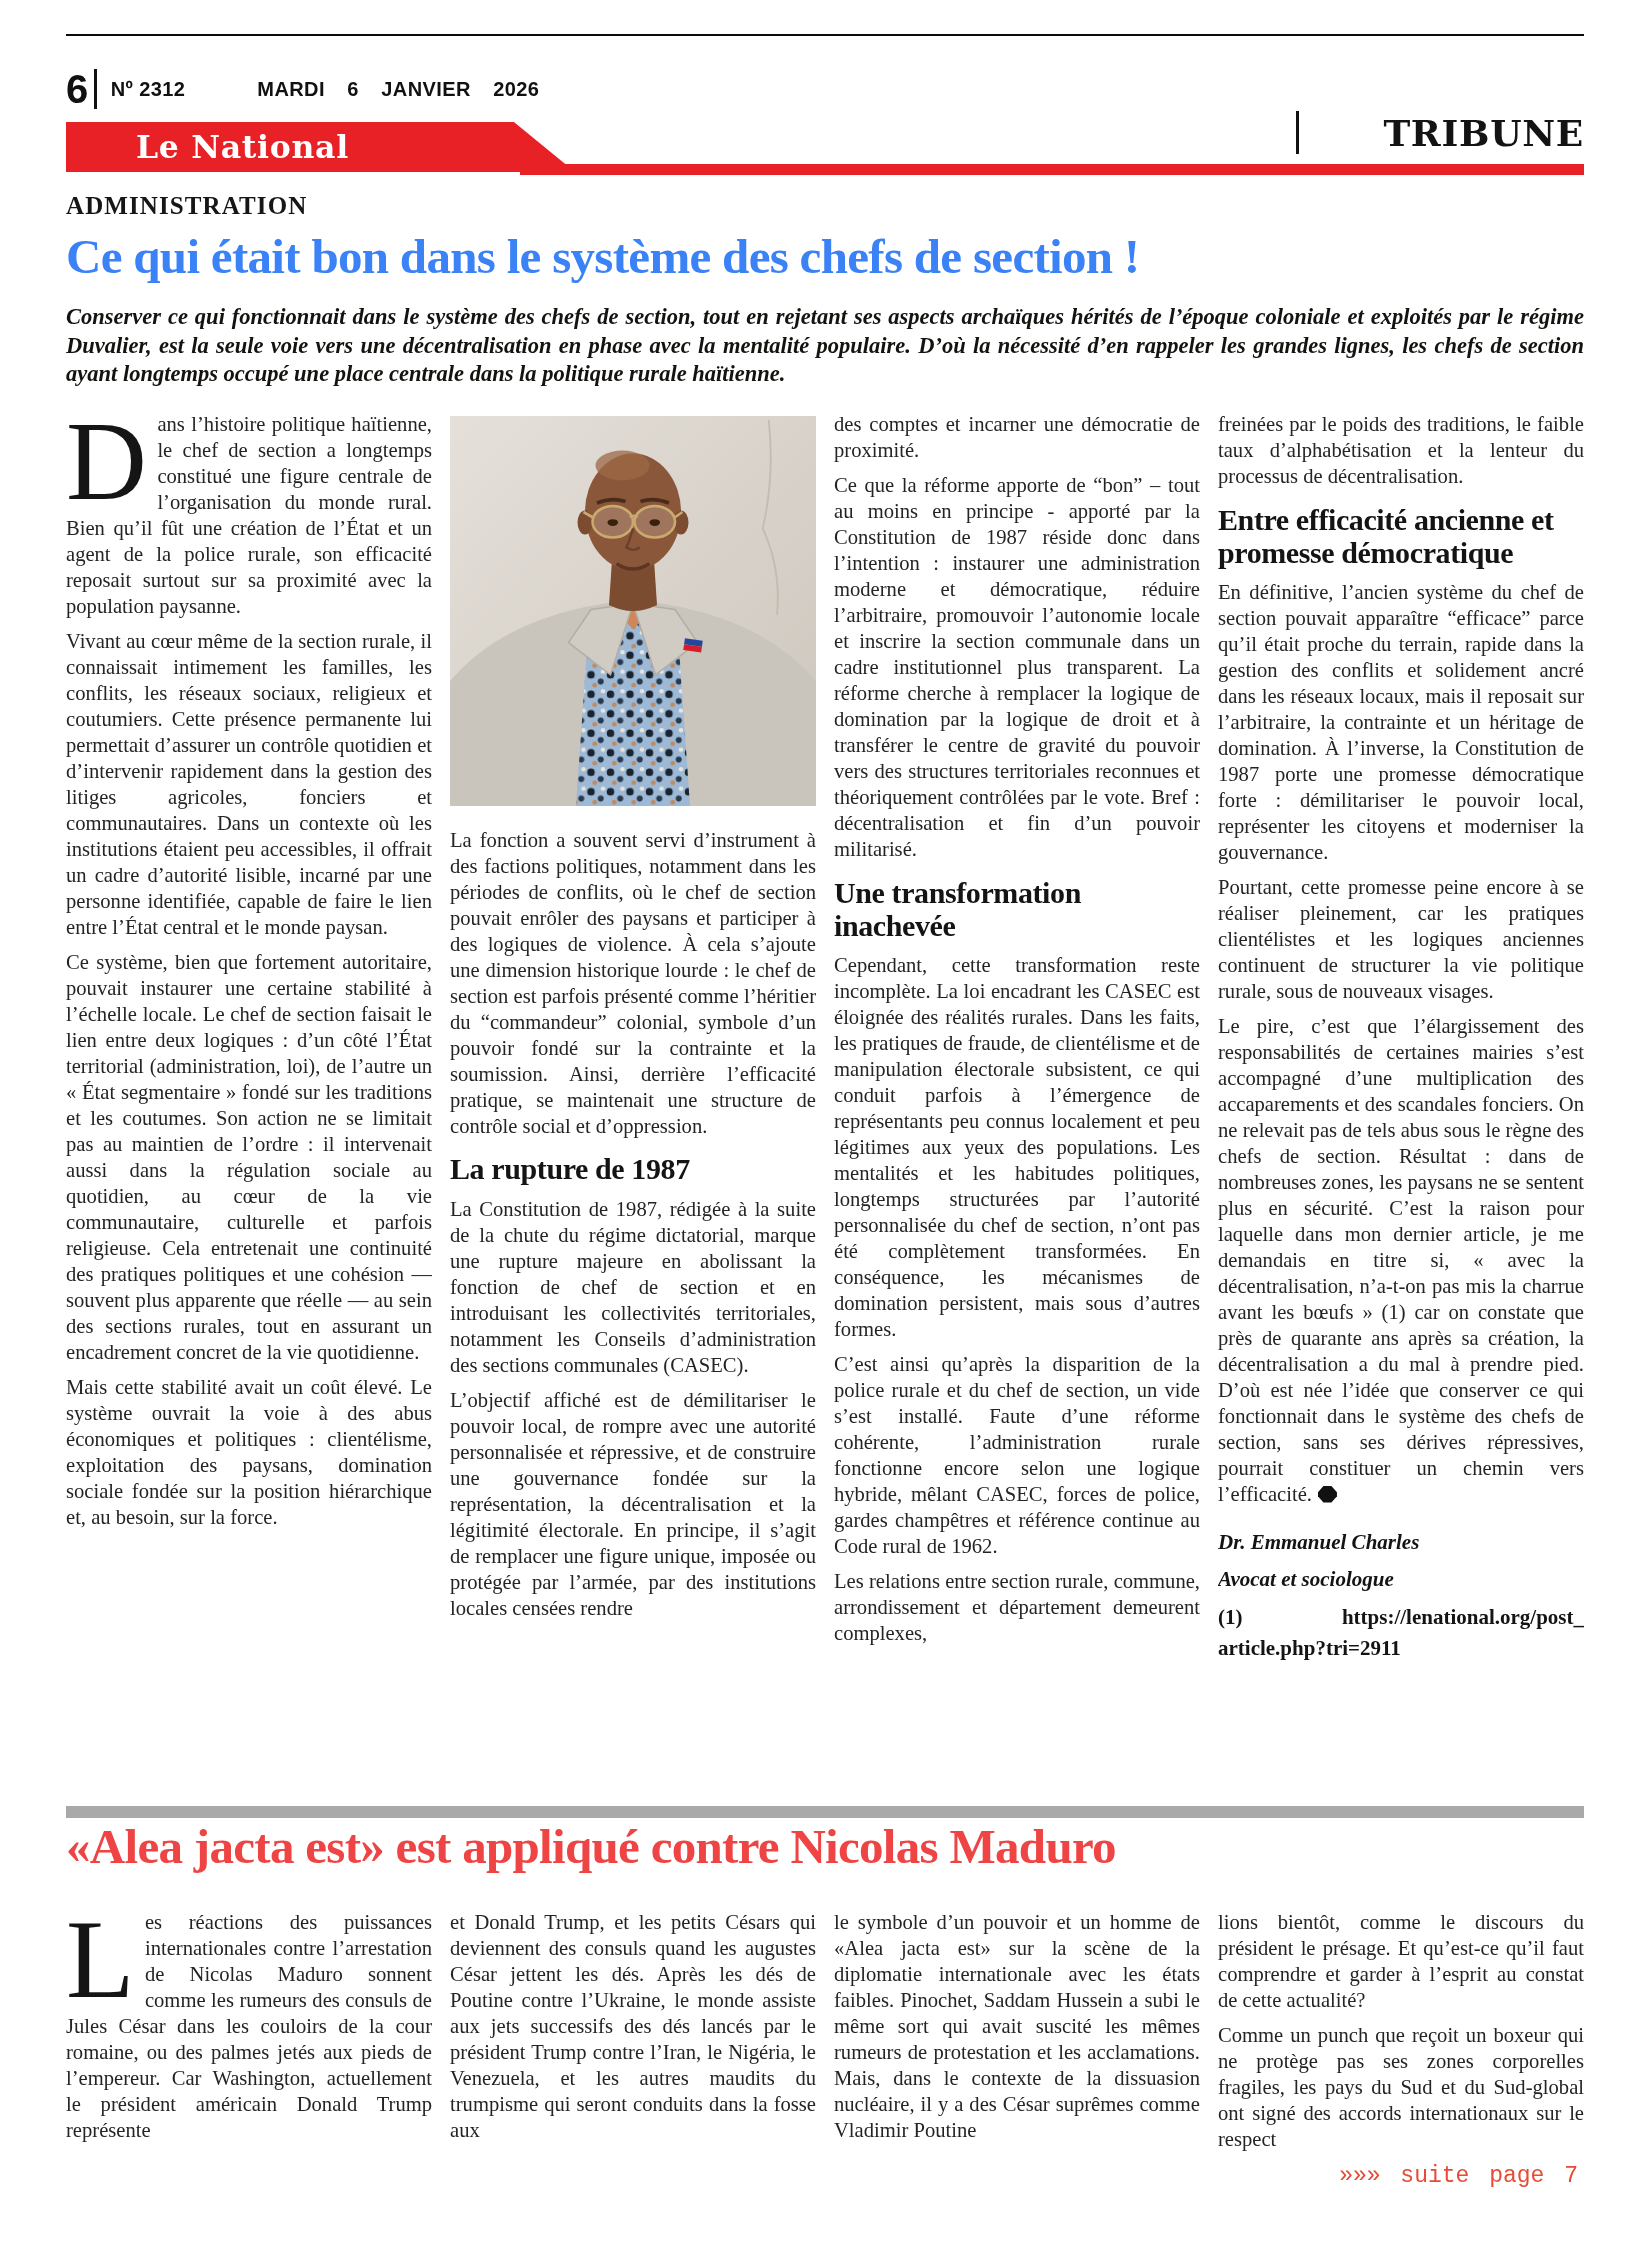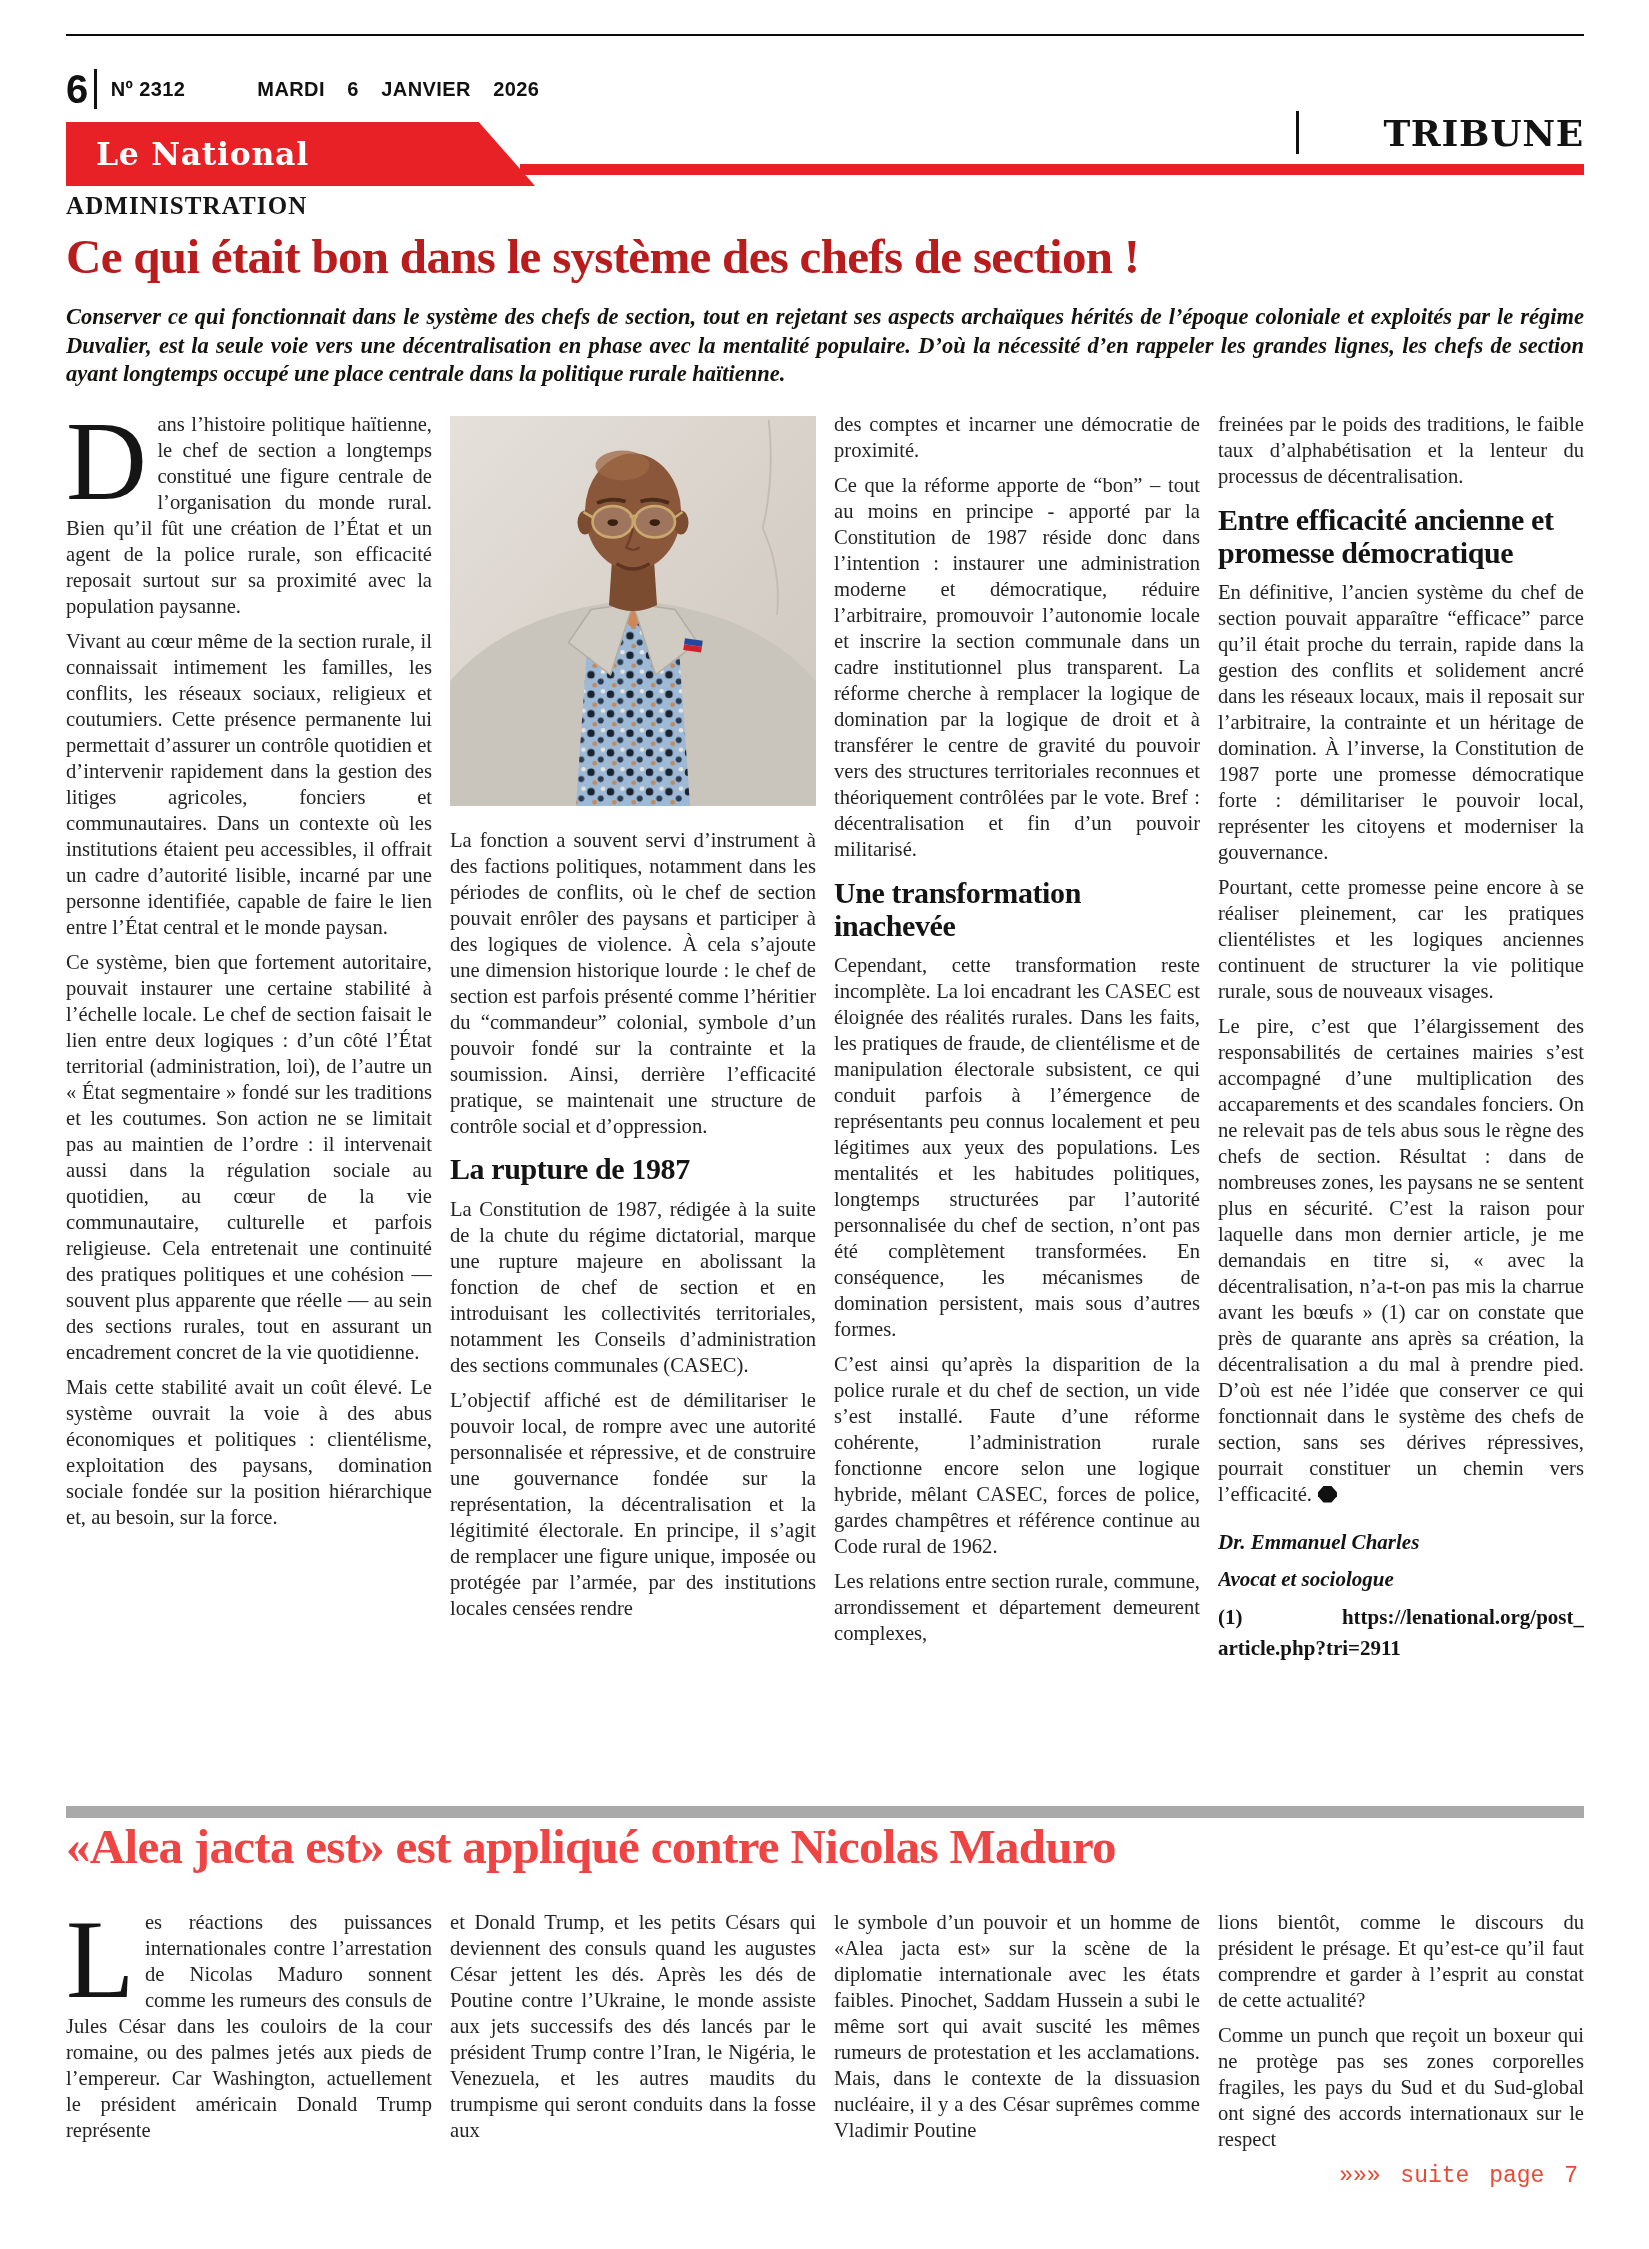--- a/index.html
+++ b/index.html
@@ -10,30 +10,30 @@
   .masthead{position:absolute;left:66px;top:69px;display:flex;align-items:center;
             font-family:"Liberation Sans",sans-serif;font-weight:700;color:#111;}
   .pagenum{font-size:40px;letter-spacing:-1.5px;line-height:1;}
   .vbar{width:3px;height:40px;background:#111;margin:0 13.5px 0 7.5px;}
   .issue{font-size:20px;letter-spacing:0.4px;}
   .date{margin-left:72px;font-size:20px;word-spacing:16.5px;letter-spacing:0.4px;}
   .tribune{position:absolute;top:111px;right:66px;display:flex;align-items:center;gap:84px;}
   .vbar2{width:3.7px;height:43px;background:#111;}
   .tribune-t{font-family:"DejaVu Serif",serif;font-weight:700;font-size:36px;line-height:1;letter-spacing:0.7px;color:#131313;}
   .banner{position:absolute;left:66px;top:122px;width:1518px;height:53px;}
-  .banner-shape{position:absolute;left:0;top:0;width:469px;height:64px;background:#e82127;
-                clip-path:polygon(0 0,88% 0,100% 100%,0 100%);display:flex;align-items:center;}
+  .banner-shape{position:absolute;left:0;top:0;width:469px;height:50px;background:#e82127;
+                clip-path:polygon(0 0,88% 0,100% 100%,0 100%);display:flex;align-items:center;padding-left:40px;}
   .brand{color:#fff;font-family:"DejaVu Serif",serif;font-weight:700;font-size:31.5px;line-height:1;
          padding-left:30px;letter-spacing:0.7px;}
   .banner-strip{position:absolute;left:454px;right:0;bottom:0;height:11.2px;background:#e82127;}
   
   .kicker{position:absolute;left:66px;top:193px;font-weight:600;font-size:25px;line-height:1;
           letter-spacing:1.1px;color:#161616;}
   .headline1{position:absolute;left:66px;top:232px;width:1518px;margin:0;font-weight:700;
-             font-size:49px;line-height:1.02;letter-spacing:-0.7px;color:#b91c1c;}
+             font-size:49px;line-height:1.02;letter-spacing:-0.7px;color:#3b82f6;}
   .lead{position:absolute;left:66px;top:303px;width:1518px;margin:0;font-style:italic;font-weight:700;
         font-size:22.5px;line-height:28.5px;text-align:justify;color:#15130f;}
   
   .body1{position:absolute;left:66px;top:411px;width:1518px;height:1392px;display:flex;gap:18px;overflow:hidden;}
   .body2{position:absolute;left:66px;top:1909px;width:1518px;height:327px;display:flex;gap:18px;overflow:hidden;}
   .col{flex:1 1 0;min-width:0;overflow:hidden;}
   .body-p{margin:0 0 9px;font-size:20.6px;line-height:26px;text-align:justify;color:#242424;}
   .subhead{margin:13.5px 0 10.5px;font-weight:700;font-size:30px;line-height:33px;letter-spacing:-0.4px;color:#141414;}
   .dropcap{float:left;font-size:112px;line-height:88px;padding:6px 10.5px 0 0;font-weight:400;color:#151515;}
   .photo{margin:4.5px 0 21px;width:100%;height:390px;}

